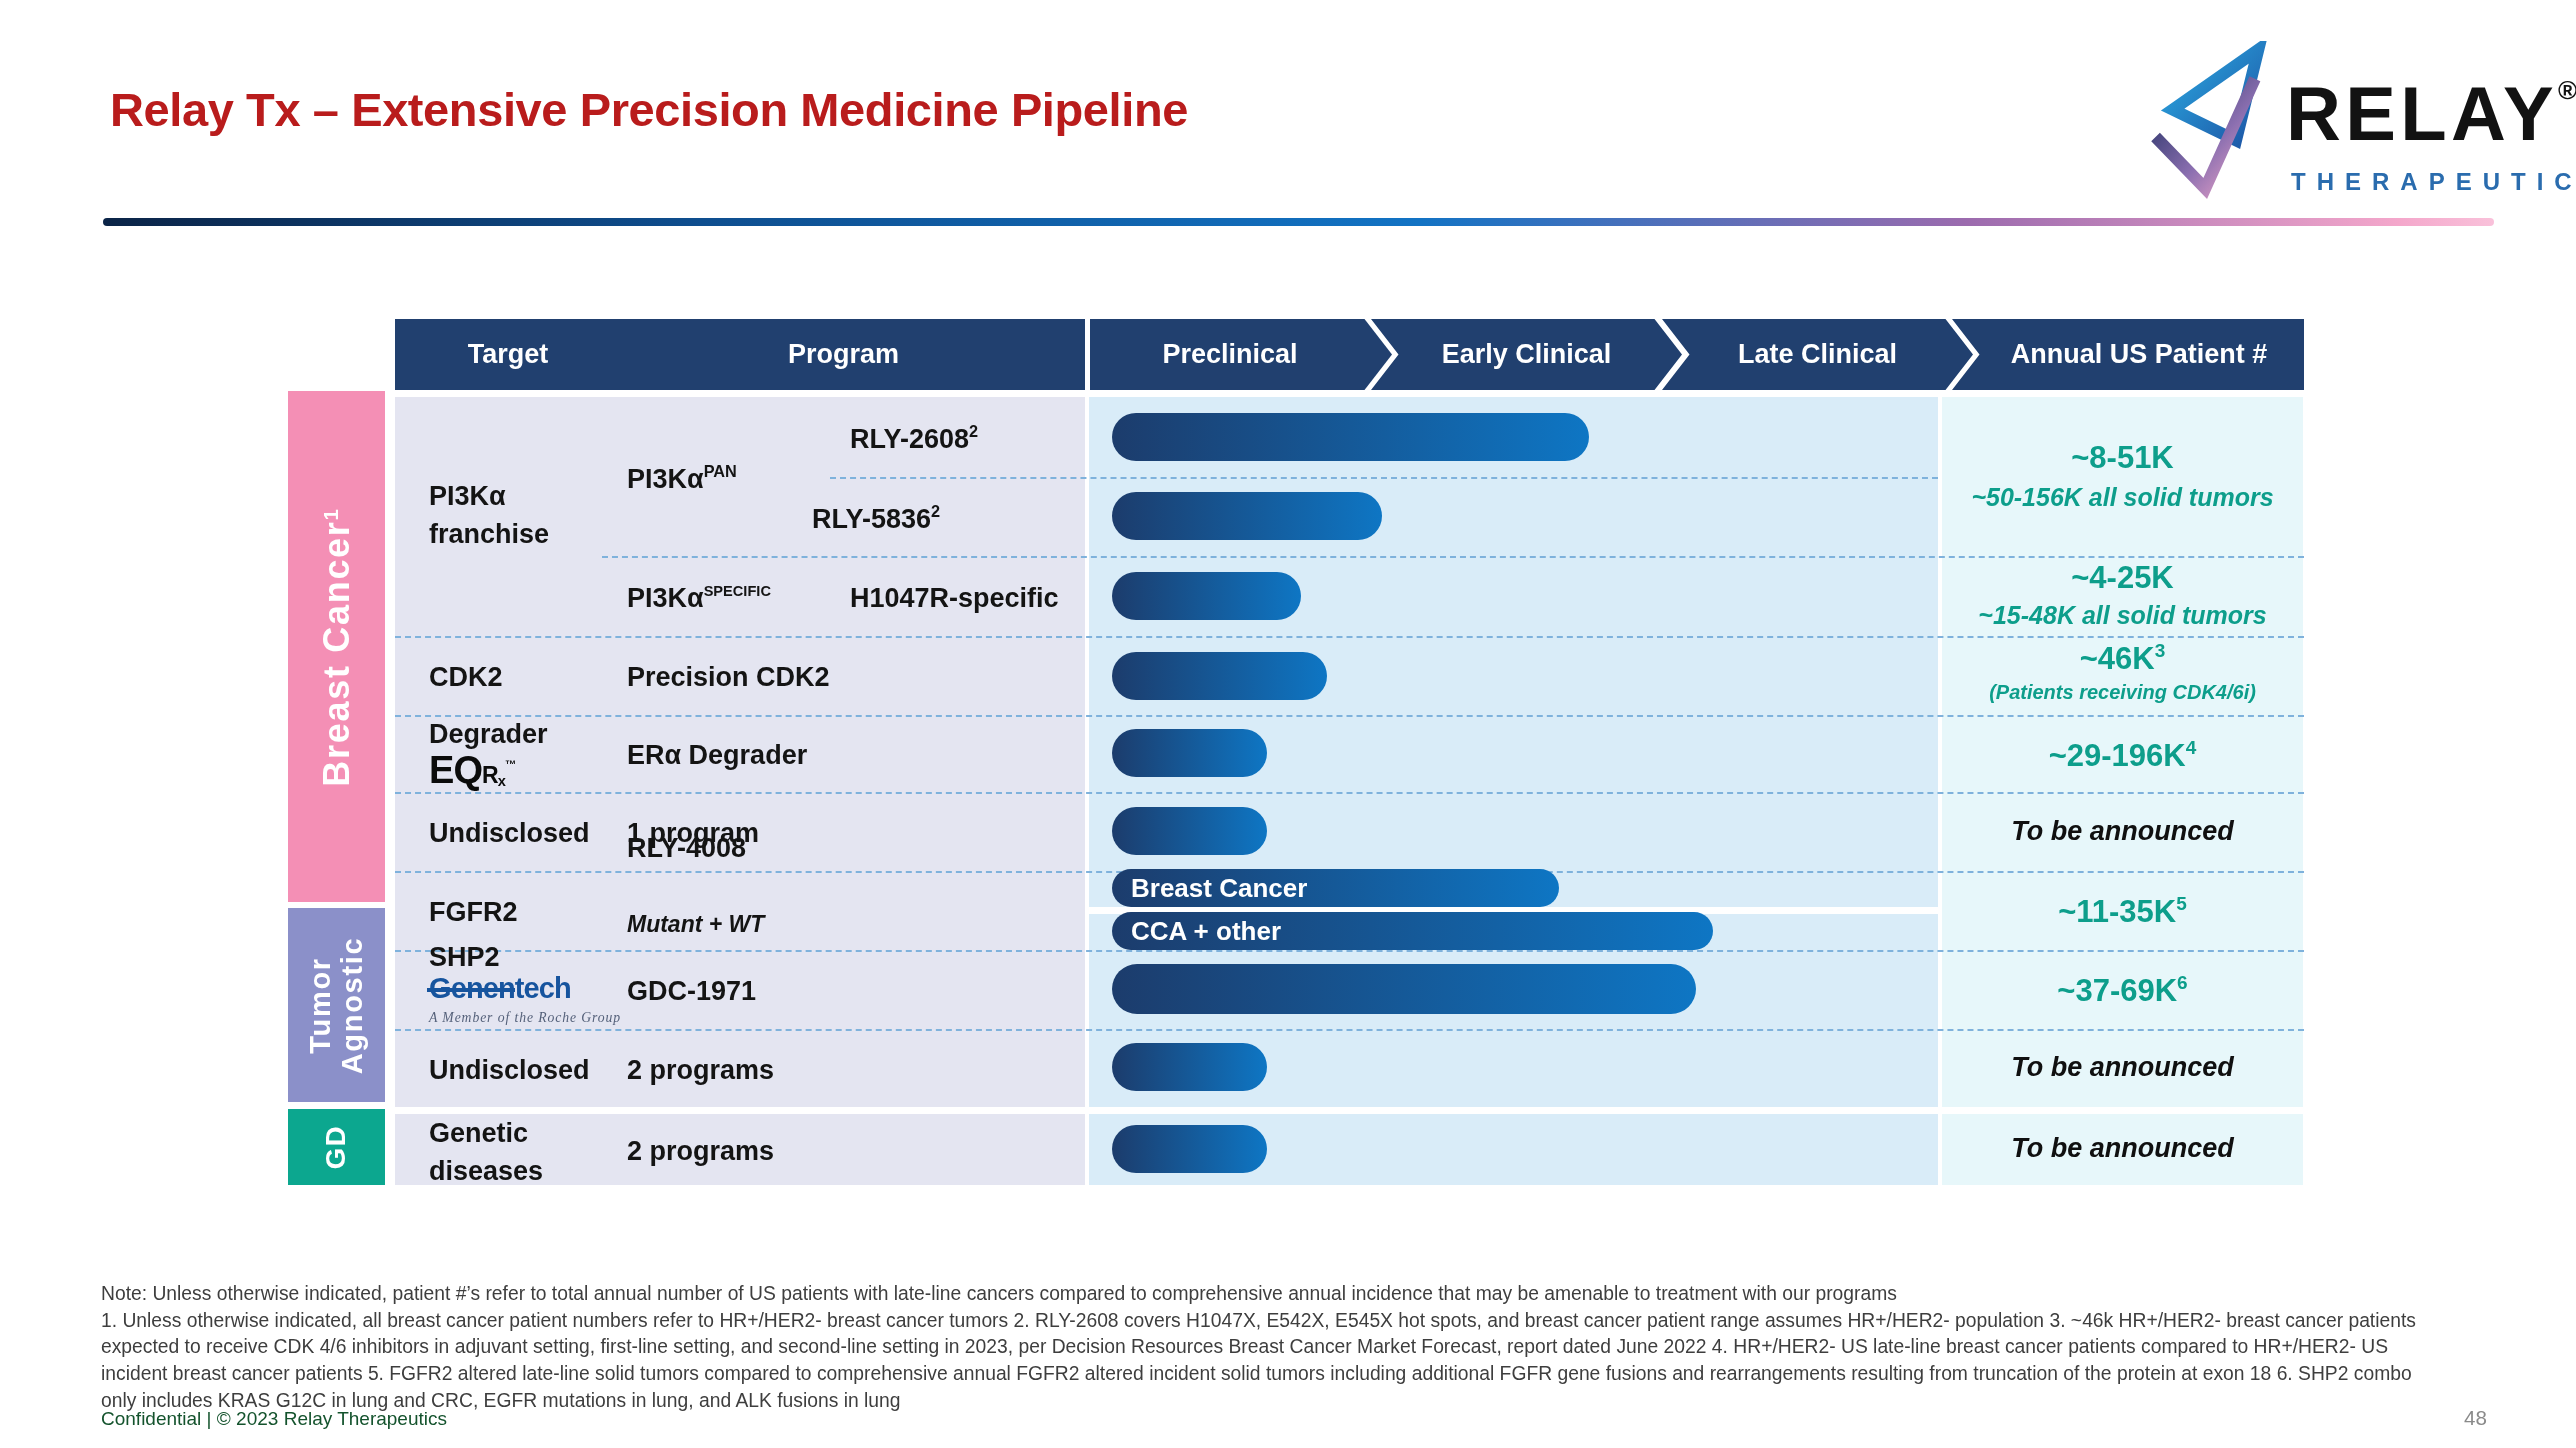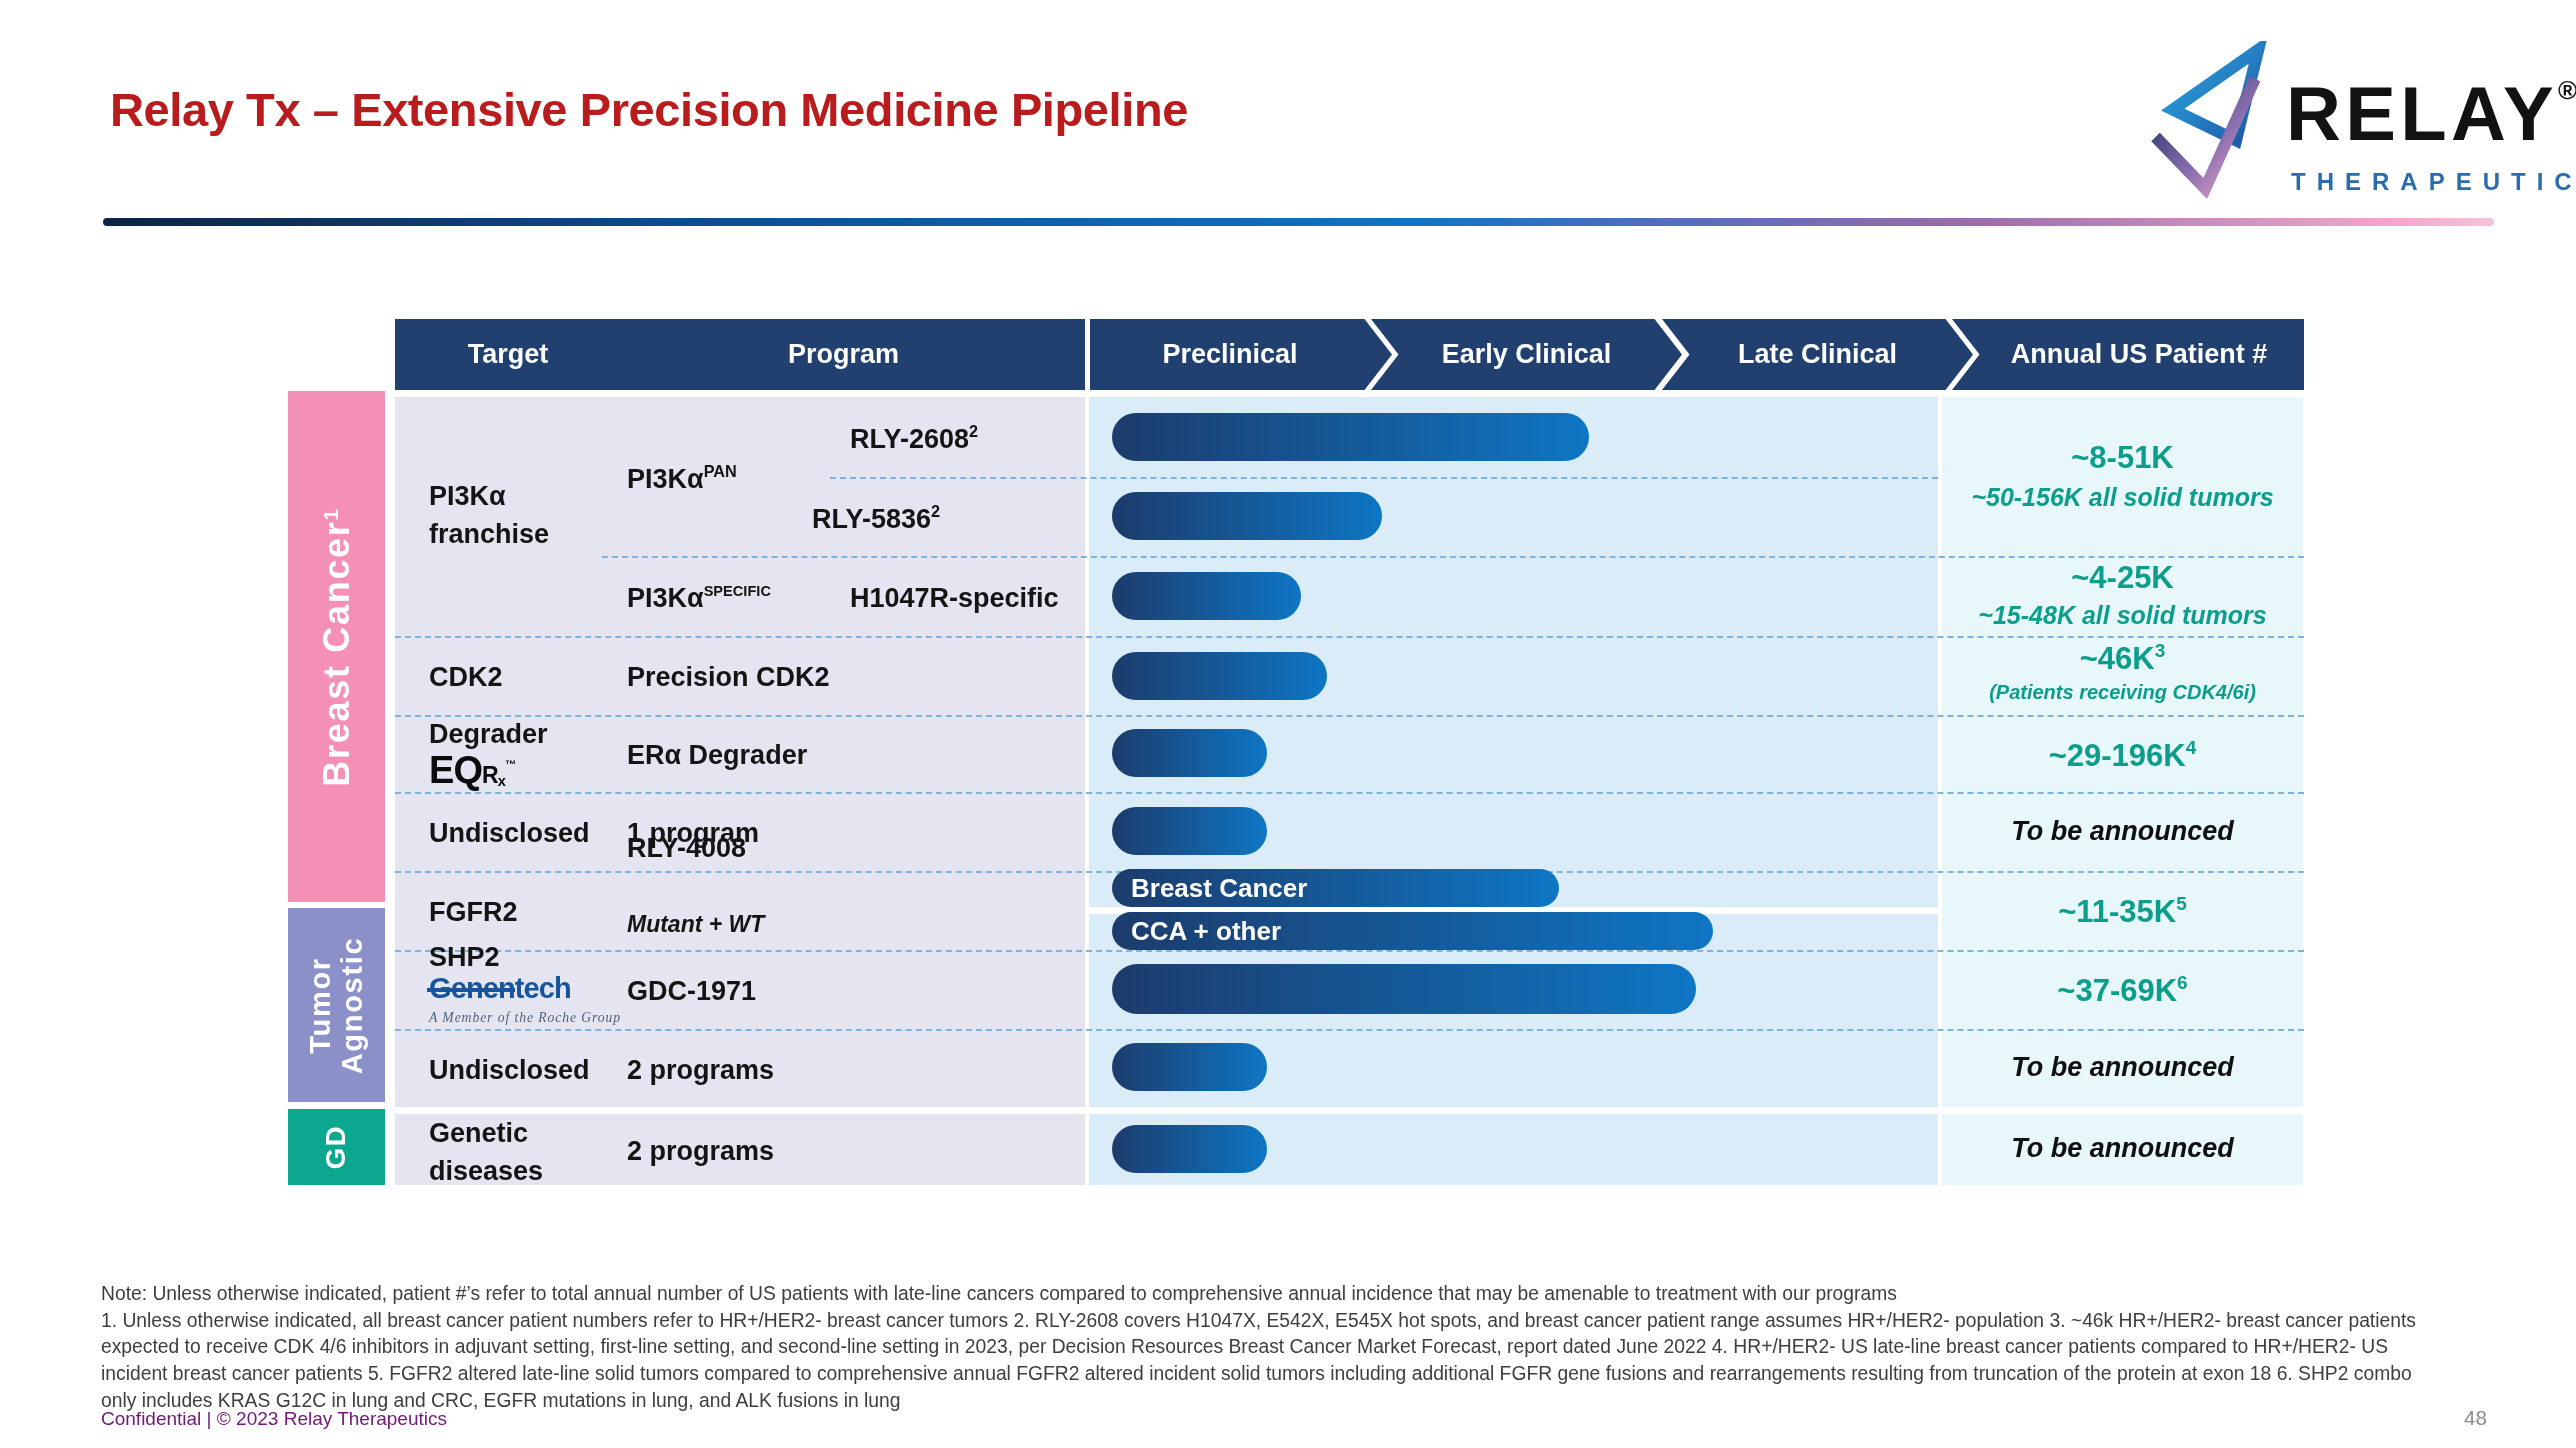--- a/index.html
+++ b/index.html
@@ -46,21 +46,21 @@
   .eqrx{font-weight:900;color:#0b0b0b;letter-spacing:-0.9px;}
   .eqrx .eq{font-size:38px;}
   .eqrx .r{font-size:23px;}
   .eqrx .x{font-size:14.6px;vertical-align:-3.4px;}
   .eqrx .tm{font-size:11px;vertical-align:15.5px;}
   .genentech{font-size:29px;font-weight:700;color:#16549E;letter-spacing:-0.9px;position:relative;display:inline-block;}
   .genentech .strike{position:absolute;left:-1.7px;top:16.3px;width:62%;height:3.4px;background:#16549E;}
   .gen-sub{font-family:"Liberation Serif","DejaVu Serif",serif;font-style:italic;font-size:13.7px;color:#55617A;letter-spacing:0.9px;}
   
   .fn{left:101px;width:2430px;font-size:19.3px;color:#3E3E3E;line-height:26px;white-space:nowrap;font-weight:400;}
-  .footer{font-size:19px;color:#701a75;}
+  .footer{font-size:19px;color:#14532d;}
 </style>
 </head>
 <body>
 
 <div class="abs title">Relay Tx – Extensive Precision Medicine Pipeline</div>
 
 <svg class="abs" style="left:2147px;top:41px" width="137" height="180" viewBox="0 0 160 210">
   <defs>
     <linearGradient id="g1" x1="0" y1="0" x2="1" y2="1">
       <stop offset="0" stop-color="#2BA9E1"></stop>

